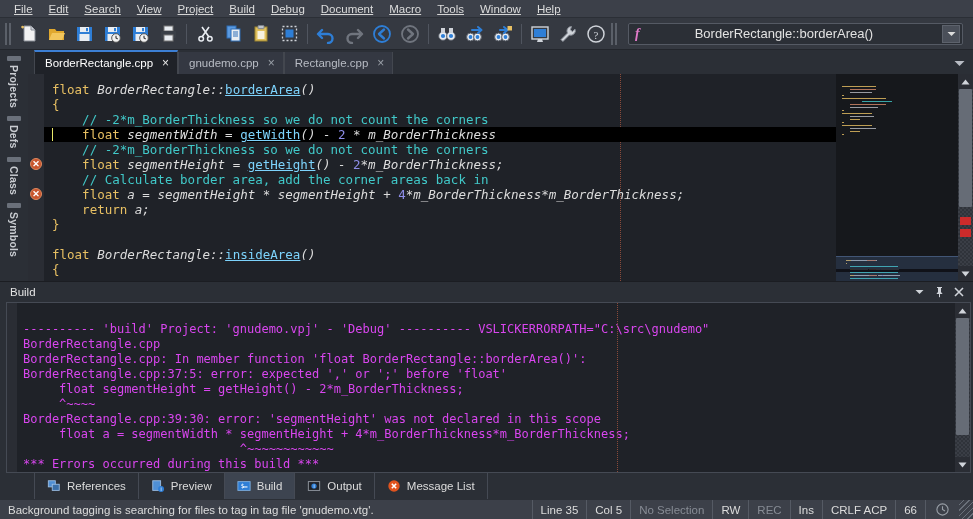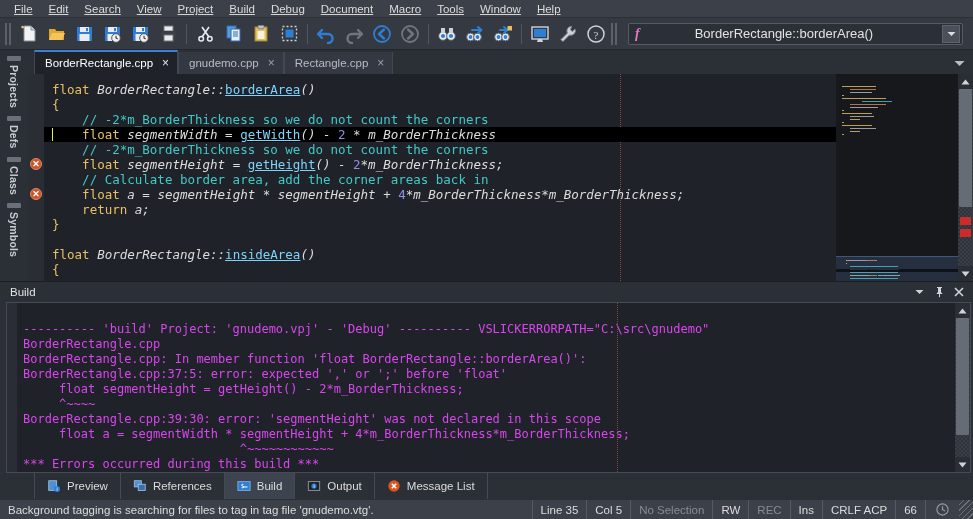--- a/index.html
+++ b/index.html
@@ -512,35 +512,35 @@
           <svg width="9" height="6" viewBox="0 0 9 6">
               <path d="M0.5 0.5 L8.5 0.5 L4.5 5.5Z" fill="#d0d4da"></path>
             </svg>
         </div>
       </div>
     </div>
     <div class="btabs" id="btabs">
         <div class="btab">
           <span style="display: flex;">
             <svg width="14" height="14" viewBox="0 0 16 16">
+              <rect x="1.5" y="2" width="8" height="7" fill="#4f8fd4" stroke="#9dbfe4"></rect>
+              <rect x="6" y="6" width="8" height="7" fill="#3a6fa8" stroke="#9dbfe4"></rect>
+            </svg>
+          </span>
+          <span>References</span>
+        </div>
+        <div class="btab">
+          <span style="display: flex;">
+            <svg width="14" height="14" viewBox="0 0 16 16">
               <rect x="2" y="2" width="9" height="11" fill="#4f8fd4" stroke="#9dbfe4"></rect>
               <circle cx="11.5" cy="11.5" r="3.4" fill="#2e7ed6"></circle>
               <text x="11.5" y="13.6" font-size="6" fill="#fff" text-anchor="middle" font-family="Liberation Sans, sans-serif">i</text>
             </svg>
           </span>
           <span>Preview</span>
-        </div>
-        <div class="btab">
-          <span style="display: flex;">
-            <svg width="14" height="14" viewBox="0 0 16 16">
-              <rect x="1.5" y="2" width="8" height="7" fill="#4f8fd4" stroke="#9dbfe4"></rect>
-              <rect x="6" y="6" width="8" height="7" fill="#3a6fa8" stroke="#9dbfe4"></rect>
-            </svg>
-          </span>
-          <span>References</span>
         </div>
         <div class="btab active">
           <span style="display: flex;">
             <svg width="14" height="14" viewBox="0 0 16 16">
               <rect x="1" y="3" width="14" height="10" fill="#2e7ed6" stroke="#7fb0e0"></rect>
               <text x="4.2" y="10.5" font-size="7" fill="#fff" font-family="DejaVu Sans Mono, monospace">$</text>
               <rect x="7" y="8.5" width="5" height="1.2" fill="#fff"></rect>
             </svg>
           </span>
           <span>Build</span>

